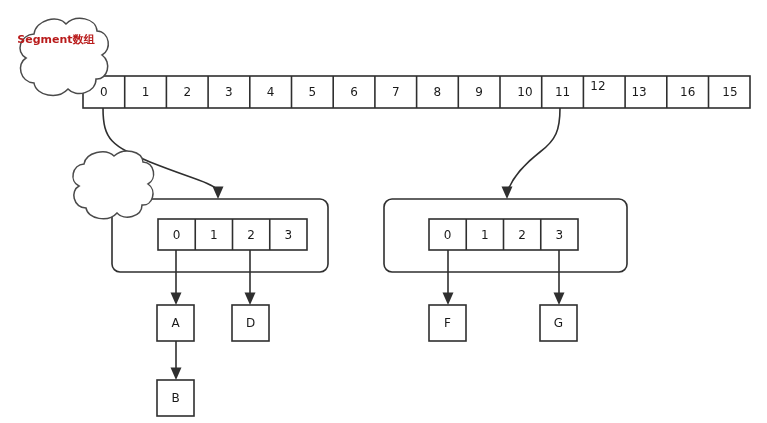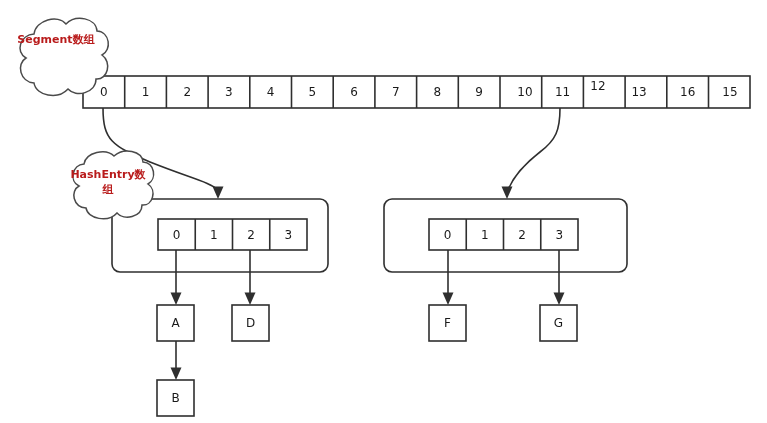--- a/index.html
+++ b/index.html
@@ -169,21 +169,20 @@
         C157,190 153,206 142,205
         C142,217 124,221 117,213
         C108,223 88,219 86,208
         C73,207 70,191 79,186
         C69,181 72,165 84,164 Z"></path>
     </g>
 
   </svg>
 
   <div class="txt cloud-label" style="left:16px; top:32px; width:80px;">Segment数组</div>
-  <div class="txt cloud-label" style="left:68px; top:167px; width:80px;">HashEntry数组</div>
 
   <div class="txt cell-label" style="left:83px;    top:86px; width:41.7px;">0</div>
   <div class="txt cell-label" style="left:124.7px; top:86px; width:41.7px;">1</div>
   <div class="txt cell-label" style="left:166.4px; top:86px; width:41.7px;">2</div>
   <div class="txt cell-label" style="left:208.1px; top:86px; width:41.7px;">3</div>
   <div class="txt cell-label" style="left:249.8px; top:86px; width:41.7px;">4</div>
   <div class="txt cell-label" style="left:291.5px; top:86px; width:41.7px;">5</div>
   <div class="txt cell-label" style="left:333.2px; top:86px; width:41.7px;">6</div>
   <div class="txt cell-label" style="left:374.9px; top:86px; width:41.7px;">7</div>
   <div class="txt cell-label" style="left:416.6px; top:86px; width:41.7px;">8</div>

